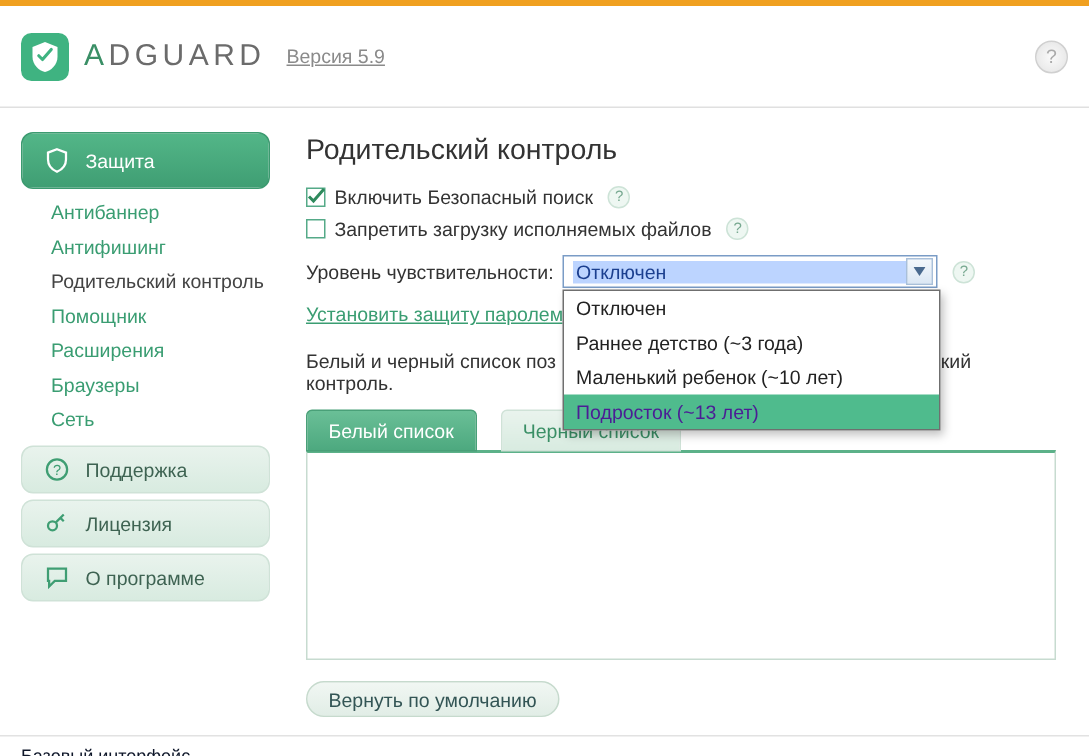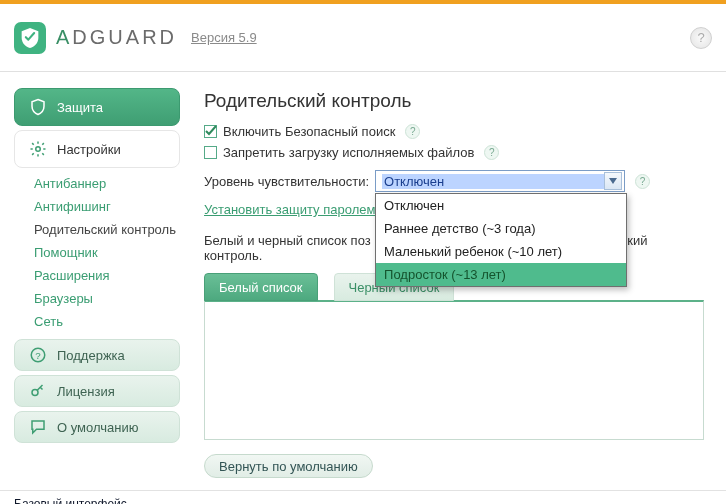--- a/index.html
+++ b/index.html
@@ -68,21 +68,21 @@
     width: 18px; height: 18px; background: linear-gradient(#f4f8fc,#dbe7f4);
     border: 1px solid #a9c0da; display: flex; align-items: center; justify-content: center;
   }
   .select .arrow svg { width: 8px; height: 6px; }
 
   .dropdown {
     position: absolute; top: 22px; left: -1px; width: 252px; background: #fff;
     border: 1px solid #6f6f6f; z-index: 20; box-shadow: 2px 3px 6px rgba(0,0,0,.25);
   }
   .dropdown .opt { padding: 4px 8px; color: #222; cursor: pointer; }
-  .dropdown .opt.hl { background: #4fbb8d; color: #14532d; }
+  .dropdown .opt.hl { background: #4fbb8d; color: #4c1d95; }
 
   .linkish { color: #3a9d72; text-decoration: underline; display: inline-block; margin: 10px 0 10px 0; cursor: pointer; }
 
   .desc { color: #333; margin: 6px 0 10px; }
 
   .tabs { display: flex; gap: 16px; }
   .tab {
     height: 28px; padding: 0 14px; display: flex; align-items: center; border-radius: 4px 4px 0 0;
     background: linear-gradient(#6abf97,#4da97f); color: #fff; border: 1px solid #49a078;
     cursor: pointer; font-size: 13px;
@@ -126,29 +126,20 @@
 <div class="body">
   <div class="sidebar">
     <div class="navbtn active">
       <span class="navicon">
           <svg viewBox="0 0 24 24">
             <path d="M12 2l8 3v6c0 5-3.5 9-8 11-4.5-2-8-6-8-11V5z" fill="none" stroke="#fff" stroke-width="2"></path>
           </svg>
         </span>
       <span>Защита</span>
     </div>
-    <div class="navbtn" style="background:#fff;border:1px solid #e6e6e6">
-      <span class="navicon">
-          <svg viewBox="0 0 24 24">
-            <circle cx="12" cy="12" r="3" fill="none" stroke="#3f9e73" stroke-width="2"></circle>
-            <path d="M12 2v3M12 19v3M4.2 4.2l2.1 2.1M17.7 17.7l2.1 2.1M2 12h3M19 12h3M4.2 19.8l2.1-2.1M17.7 6.3l2.1-2.1" stroke="#3f9e73" stroke-width="2"></path>
-          </svg>
-        </span>
-      <span style="color:#333;font-weight:500">Настройки</span>
-    </div>
     <div class="sublist">
       <div class="subitem">Антибаннер</div>
       <div class="subitem">Антифишинг</div>
       <div class="subitem current">Родительский контроль</div>
       <div class="subitem">Помощник</div>
       <div class="subitem">Расширения</div>
       <div class="subitem">Браузеры</div>
       <div class="subitem">Сеть</div>
     </div>
     <div class="navbtn small">
@@ -168,21 +159,21 @@
           </svg>
         </span>
       <span>Лицензия</span>
     </div>
     <div class="navbtn small">
       <span class="navicon">
           <svg viewBox="0 0 24 24">
             <path d="M4 4h16v11H10l-5 5v-5H4z" fill="none" stroke="#3f9e73" stroke-width="2"></path>
           </svg>
         </span>
-      <span>О умолчанию</span>
+      <span>О программе</span>
     </div>
   </div>
 
   <div class="main">
     <h1 class="page-title">Родительский контроль</h1>
 
     <div class="checkrow">
       <span class="chk checked">
           <svg viewBox="0 0 12 12">
             <path d="M1 6l3 3 7-8" stroke="#2f8a5d" stroke-width="2" fill="none"></path>

